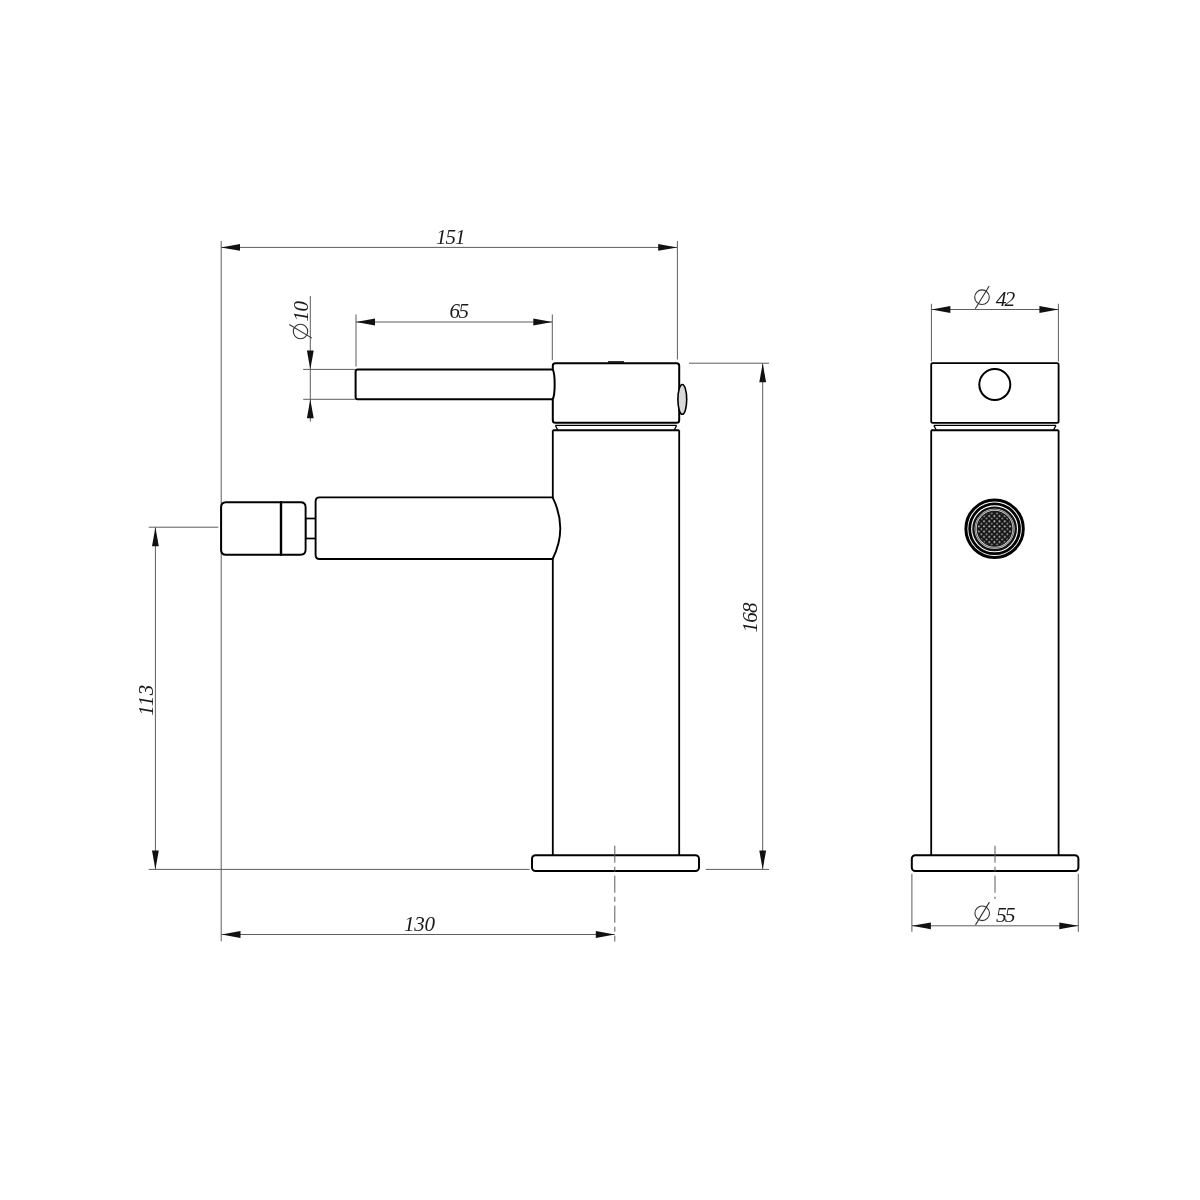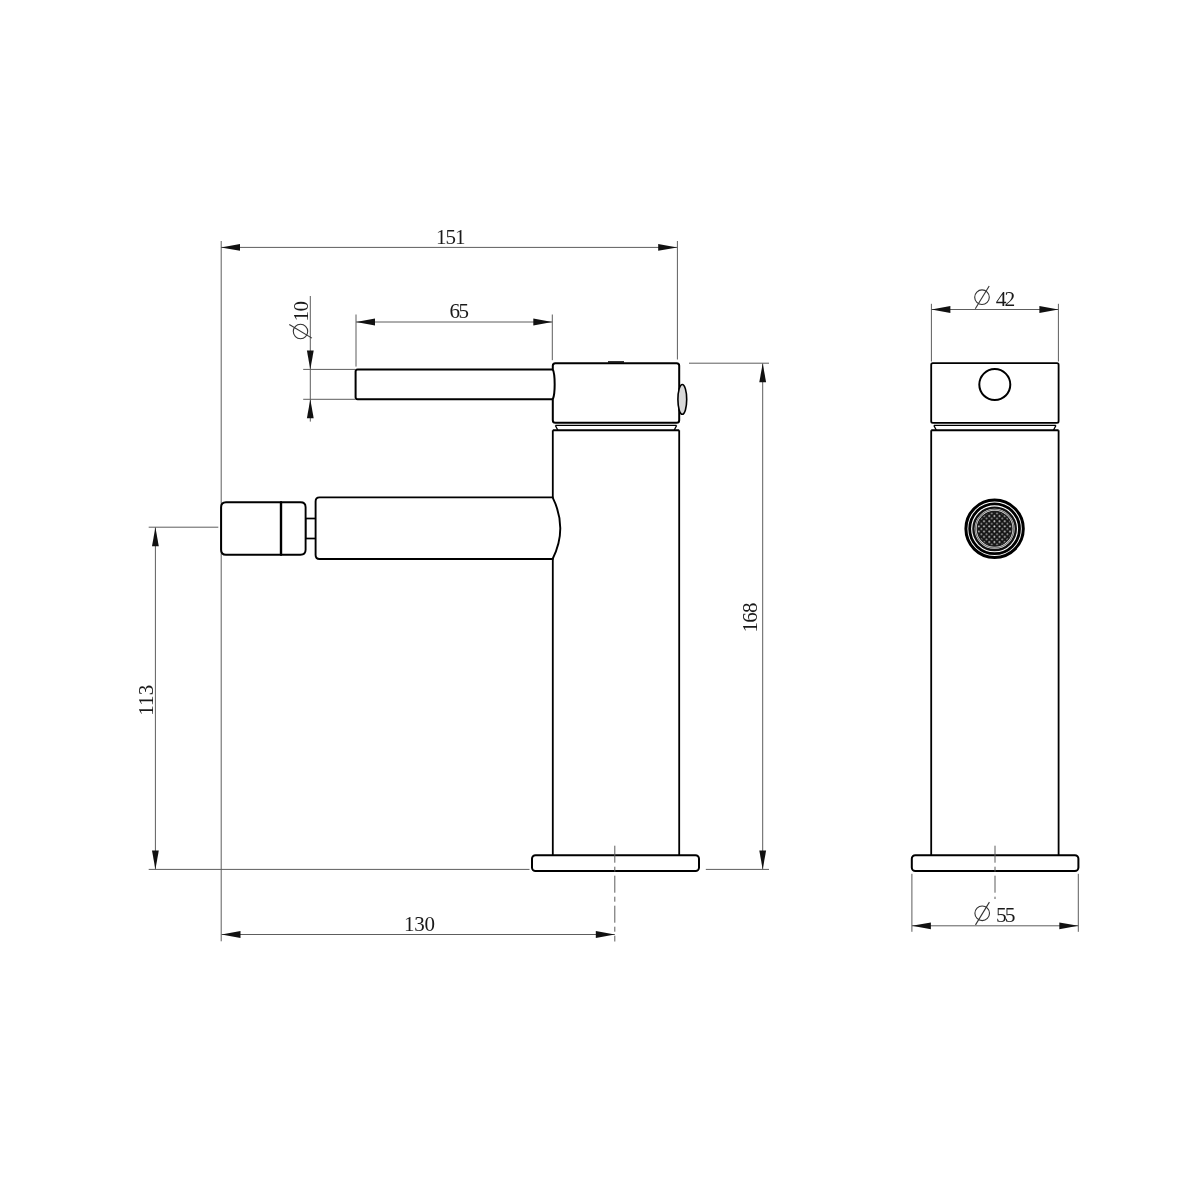--- a/index.html
+++ b/index.html
@@ -1,16 +1,16 @@
 <!DOCTYPE html>
 <html><head>
 <meta charset="utf-8">
 <style>
   html,body{margin:0;padding:0;background:#fff;}
-  .wrap{width:1200px;height:1200px;position:relative;background:#fff;}
+  .wrap{width:1200px;height:1200px;position:relative;background:#fff;font-style:italic;}
   text{font-family:"Liberation Serif", serif; fill:#1a1a1a;}
 </style>
 </head>
 <body>
 <div class="wrap">
 <svg width="1200" height="1200" viewBox="0 0 1200 1200" xmlns="http://www.w3.org/2000/svg">
 <defs>
   <pattern id="mesh" width="5.2" height="5.2" patternUnits="userSpaceOnUse">
     <rect width="5.2" height="5.2" fill="#141414"></rect>
     <circle cx="1.2" cy="1.2" r="0.95" fill="#cfcfcf"></circle>

